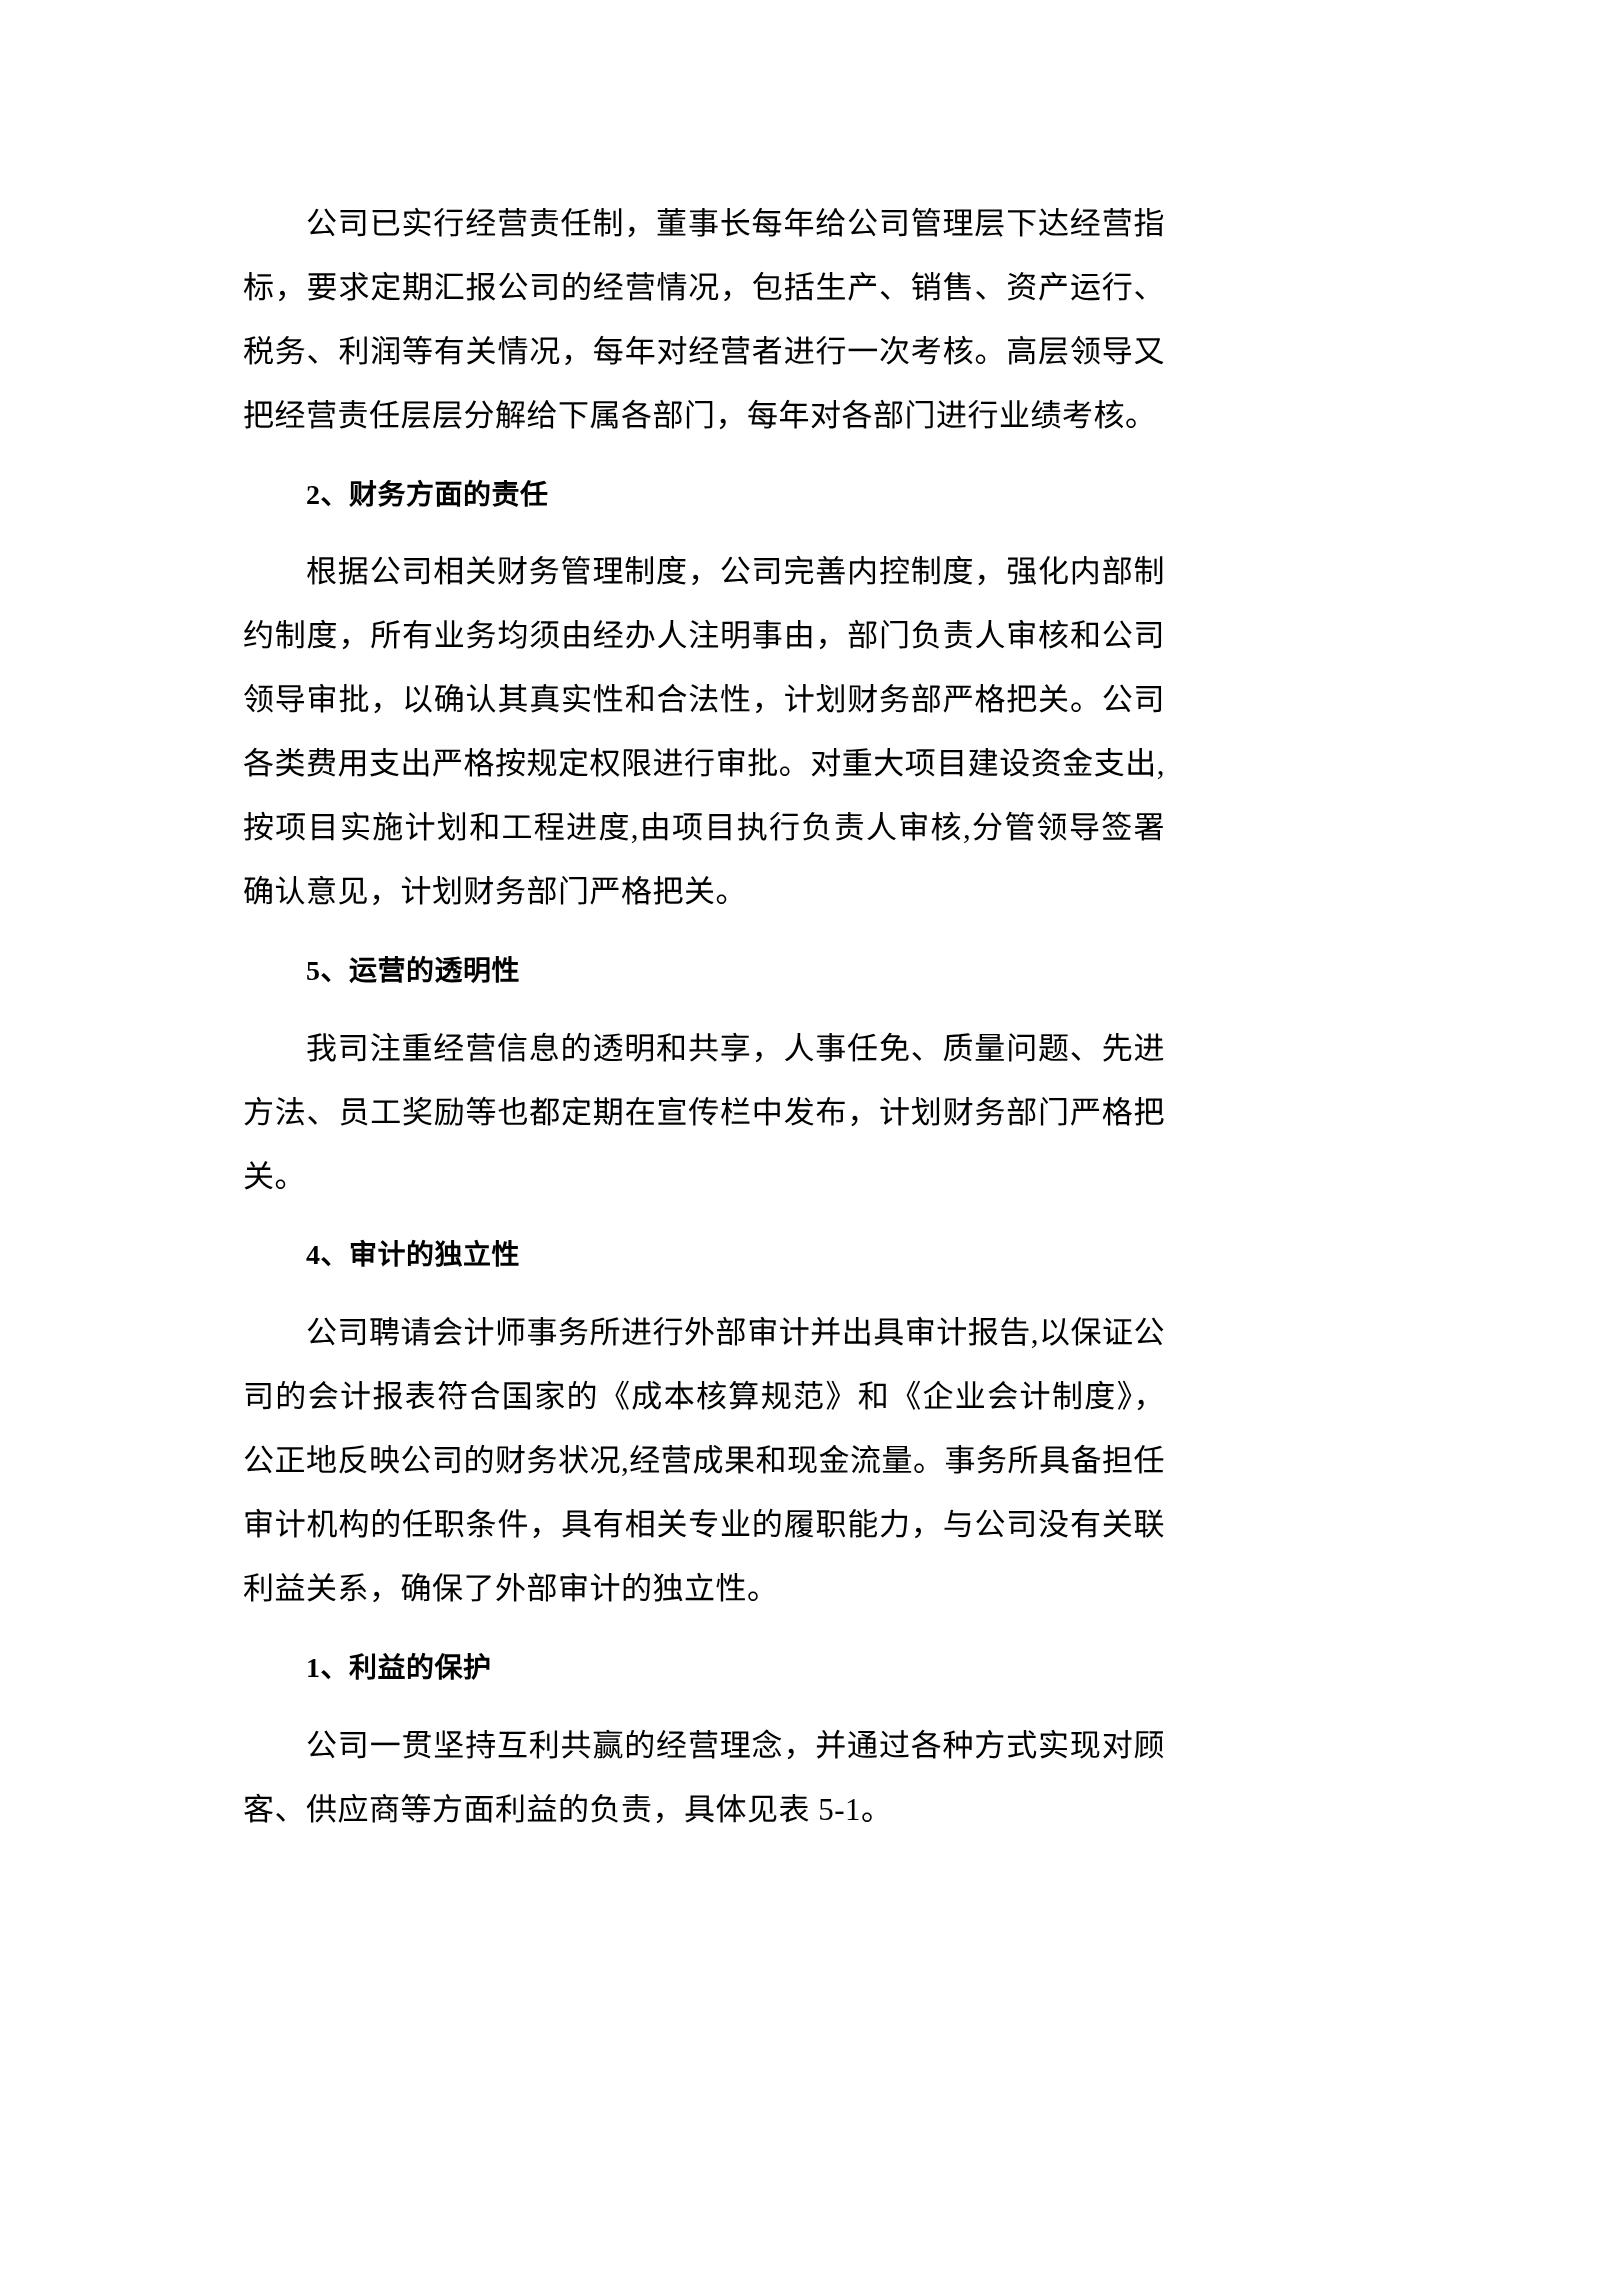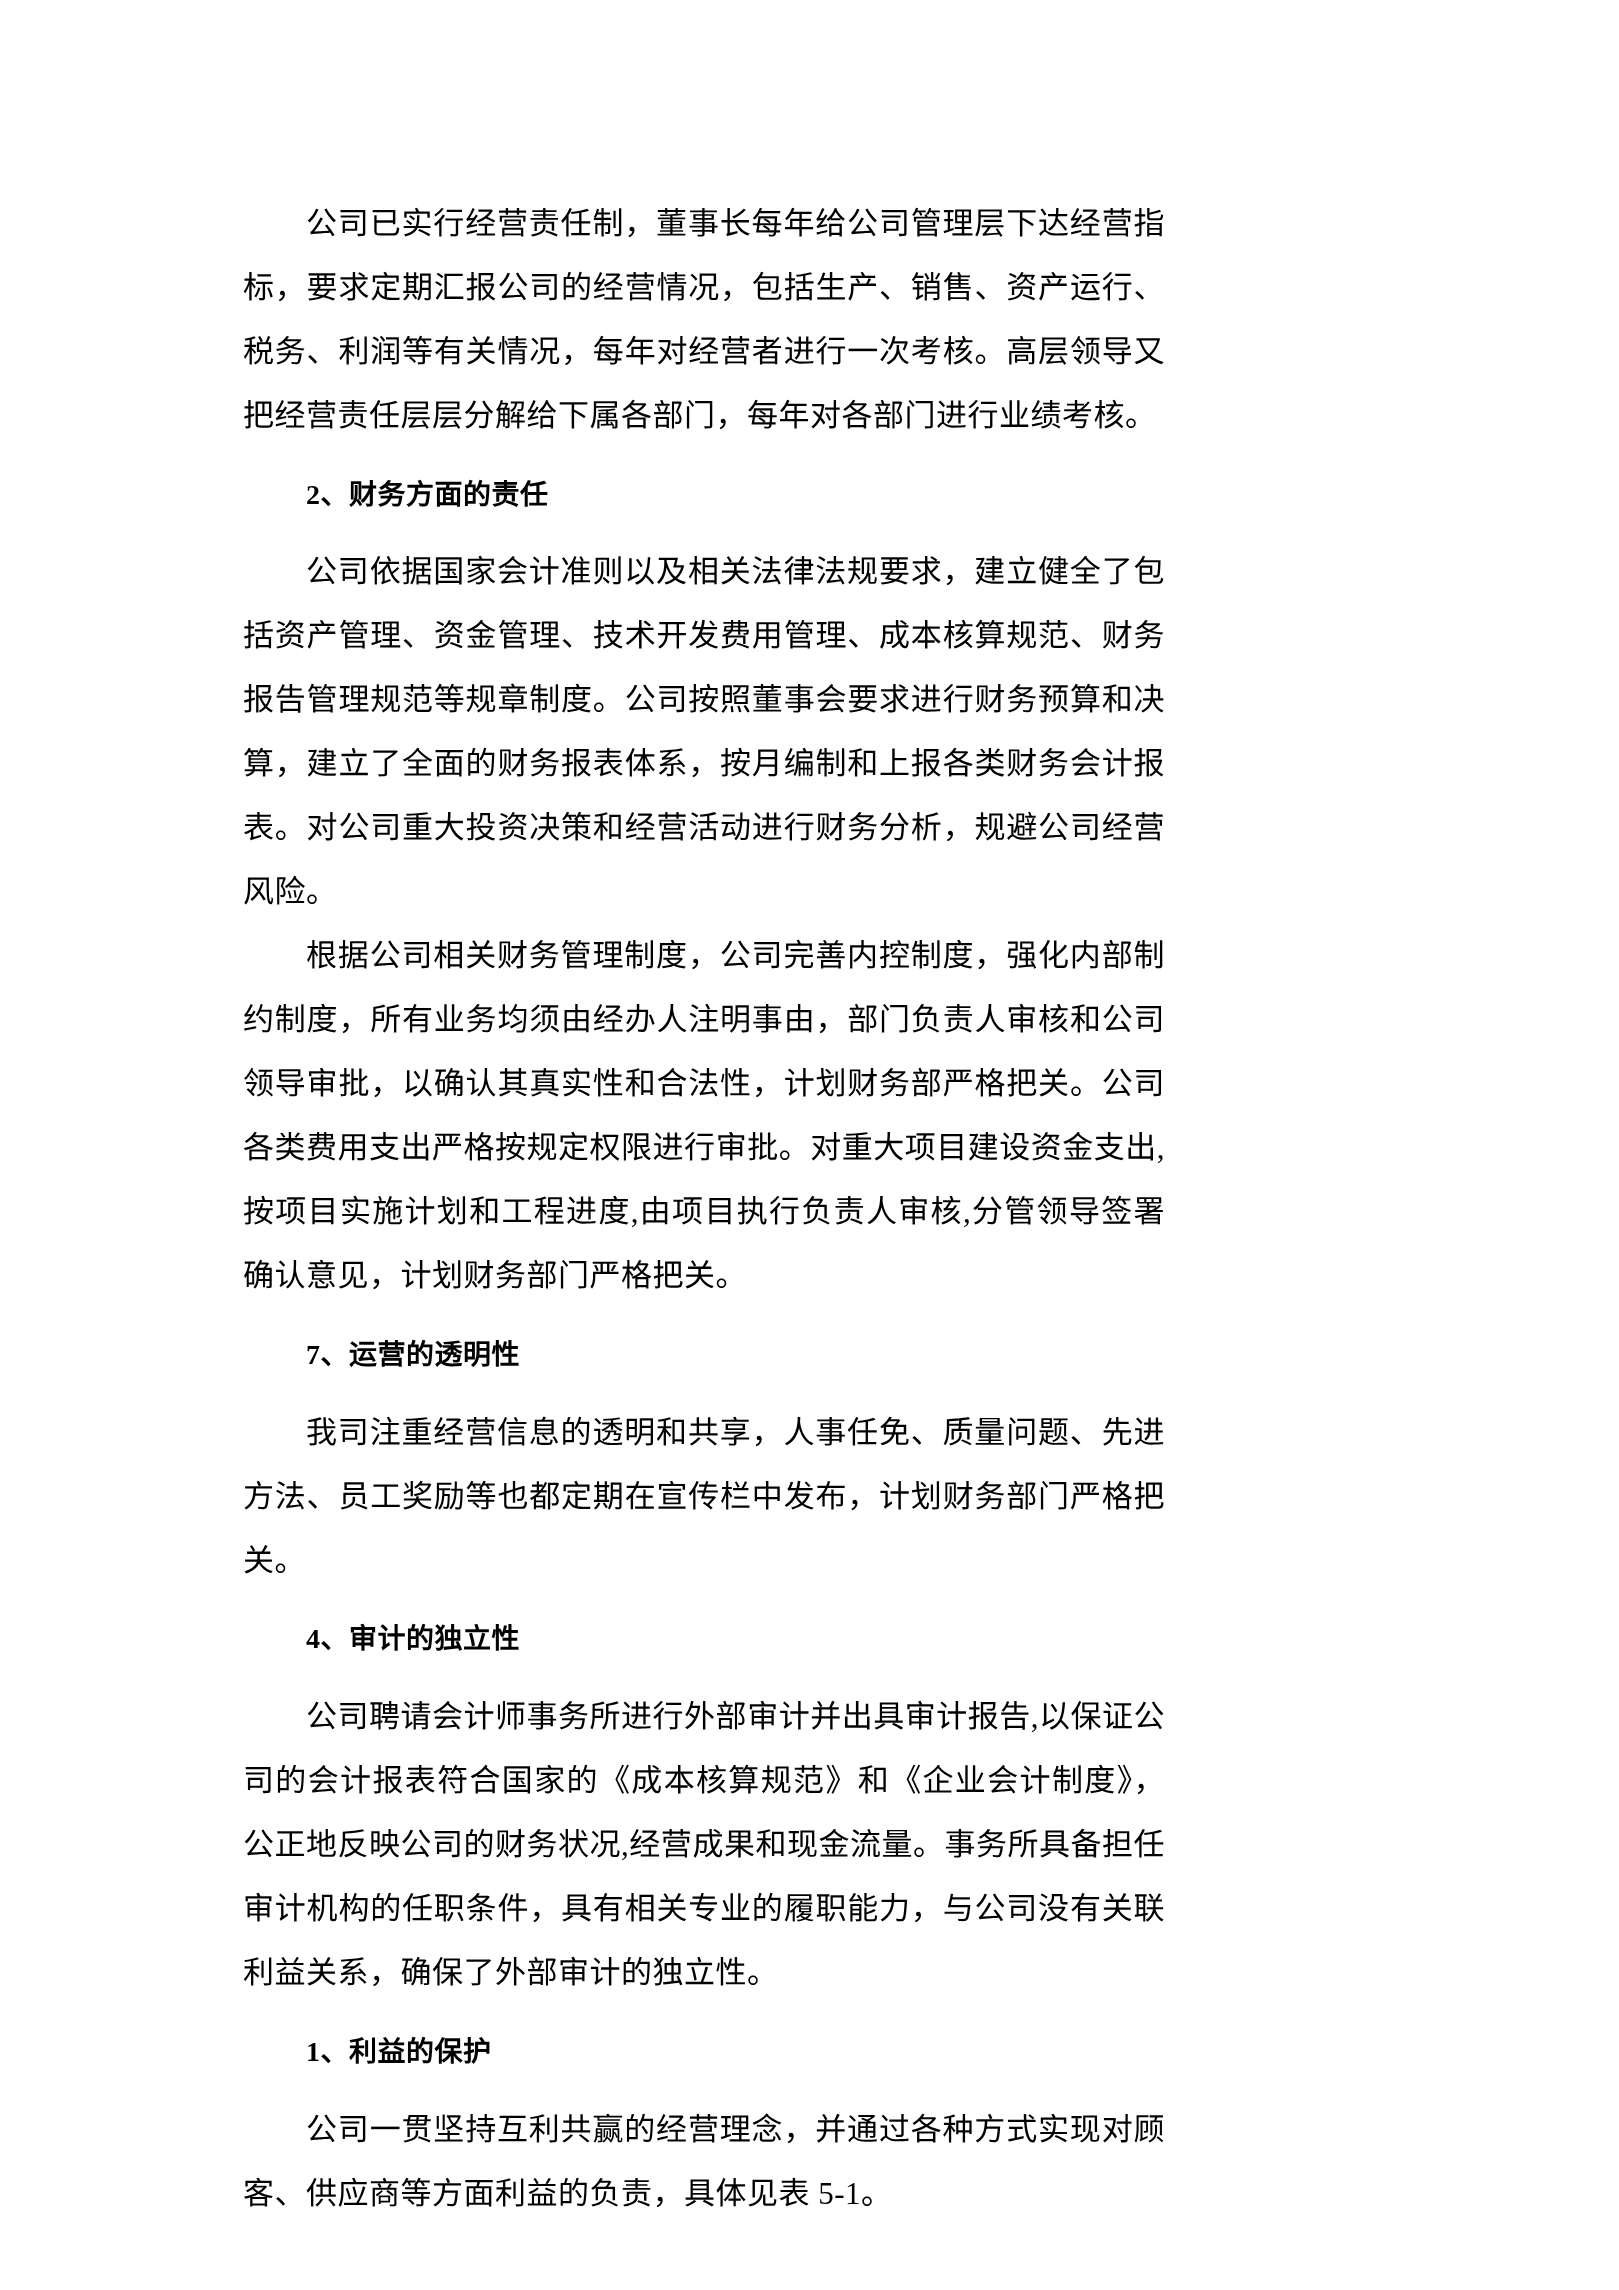--- a/index.html
+++ b/index.html
@@ -40,22 +40,21 @@
     text-indent: 63px;
     letter-spacing: 0.5px;
   }
 </style>
 </head>
 <body>
 
 <div class="page">
   <p class="para">公司已实行经营责任制，董事长每年给公司管理层下达经营指标，要求定期汇报公司的经营情况，包括生产、销售、资产运行、税务、利润等有关情况，每年对经营者进行一次考核。高层领导又把经营责任层层分解给下属各部门，每年对各部门进行业绩考核。</p>
   <h2 class="heading">2、财务方面的责任</h2>
-  <p class="para">公司依据国家会计准则以及相关法律法规要求，建立健全了包括资产管理、资金管理、技术开发费用管理、成本核算规范、财务报告管理规范等规章制度。公司按照董事会要求进行财务预算和决算，建立了全面的财务报表体系，按月编制和上报各类财务会计报表。对公司重大投资决策和经营活动进行财务分析，规避公司经营风险。</p>
   <p class="para">根据公司相关财务管理制度，公司完善内控制度，强化内部制约制度，所有业务均须由经办人注明事由，部门负责人审核和公司领导审批，以确认其真实性和合法性，计划财务部严格把关。公司各类费用支出严格按规定权限进行审批。对重大项目建设资金支出,按项目实施计划和工程进度,由项目执行负责人审核,分管领导签署确认意见，计划财务部门严格把关。</p>
-  <h2 class="heading">7、运营的透明性</h2>
+  <h2 class="heading">5、运营的透明性</h2>
   <p class="para">我司注重经营信息的透明和共享，人事任免、质量问题、先进方法、员工奖励等也都定期在宣传栏中发布，计划财务部门严格把关。</p>
   <h2 class="heading">4、审计的独立性</h2>
   <p class="para">公司聘请会计师事务所进行外部审计并出具审计报告,以保证公司的会计报表符合国家的《成本核算规范》和《企业会计制度》，公正地反映公司的财务状况,经营成果和现金流量。事务所具备担任审计机构的任职条件，具有相关专业的履职能力，与公司没有关联利益关系，确保了外部审计的独立性。</p>
   <h2 class="heading">1、利益的保护</h2>
   <p class="para">公司一贯坚持互利共赢的经营理念，并通过各种方式实现对顾客、供应商等方面利益的负责，具体见表 5-1。</p>
 </div>
 
 
 </body></html>

